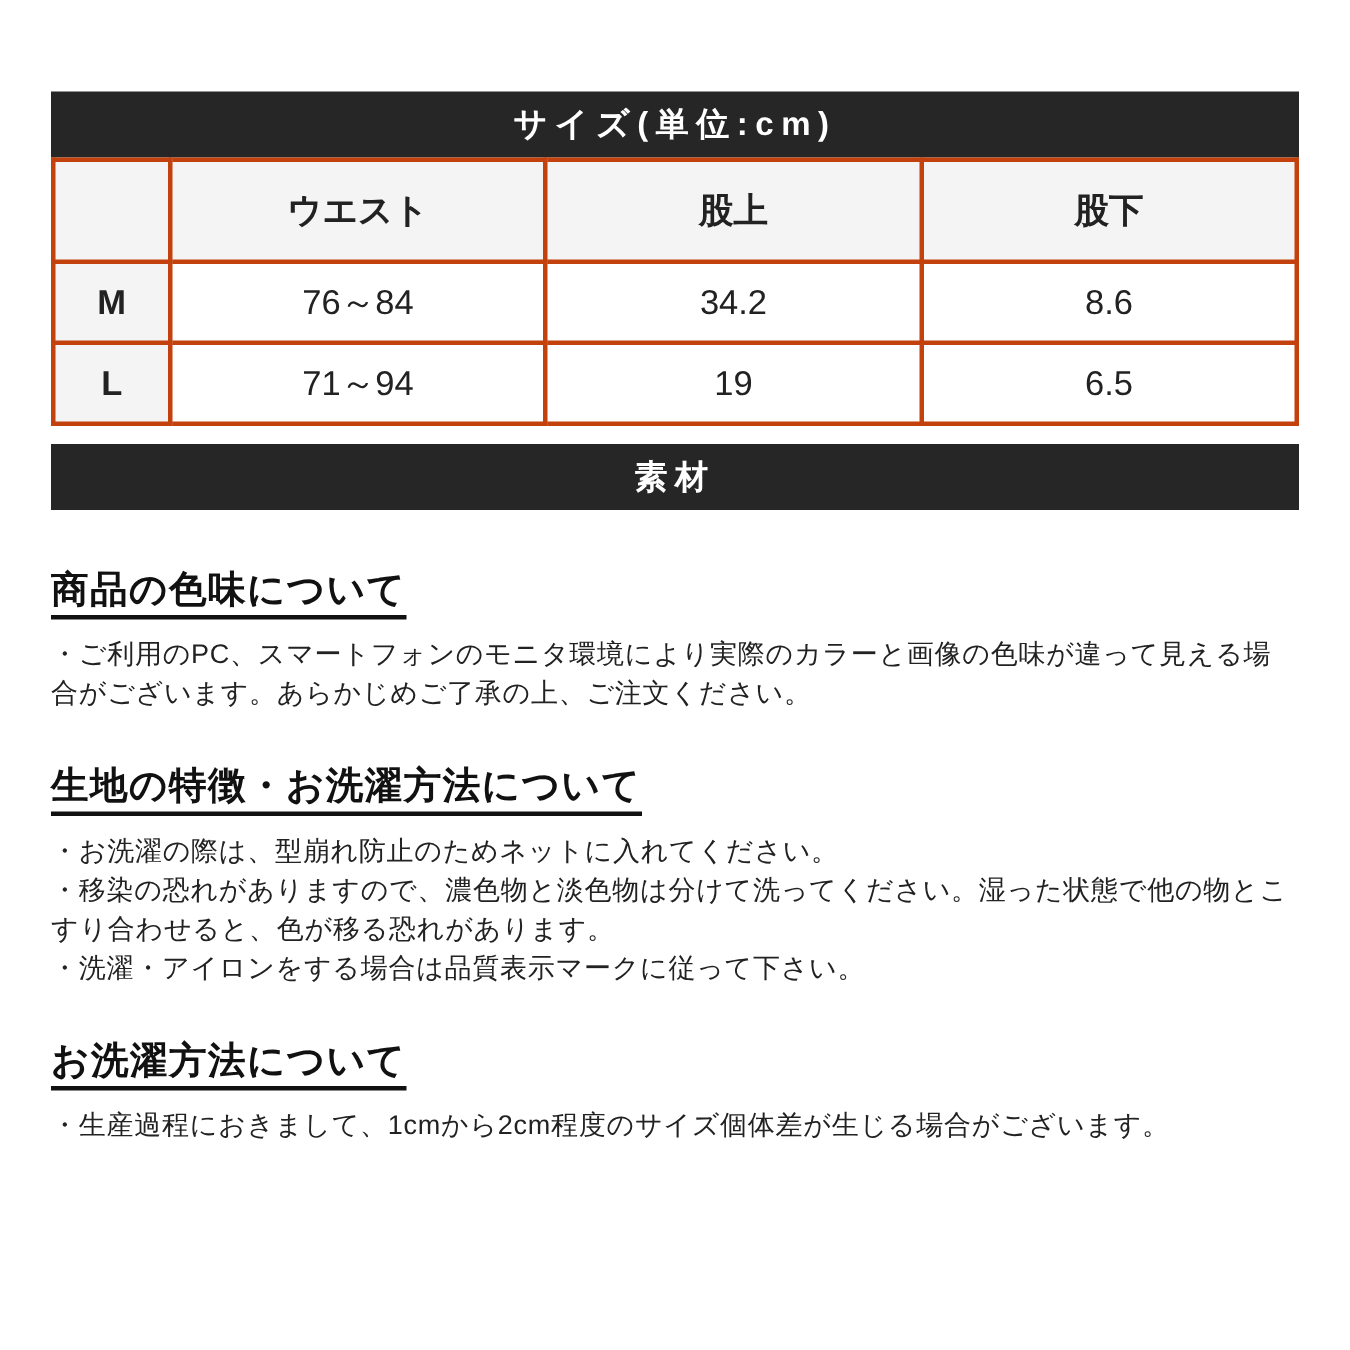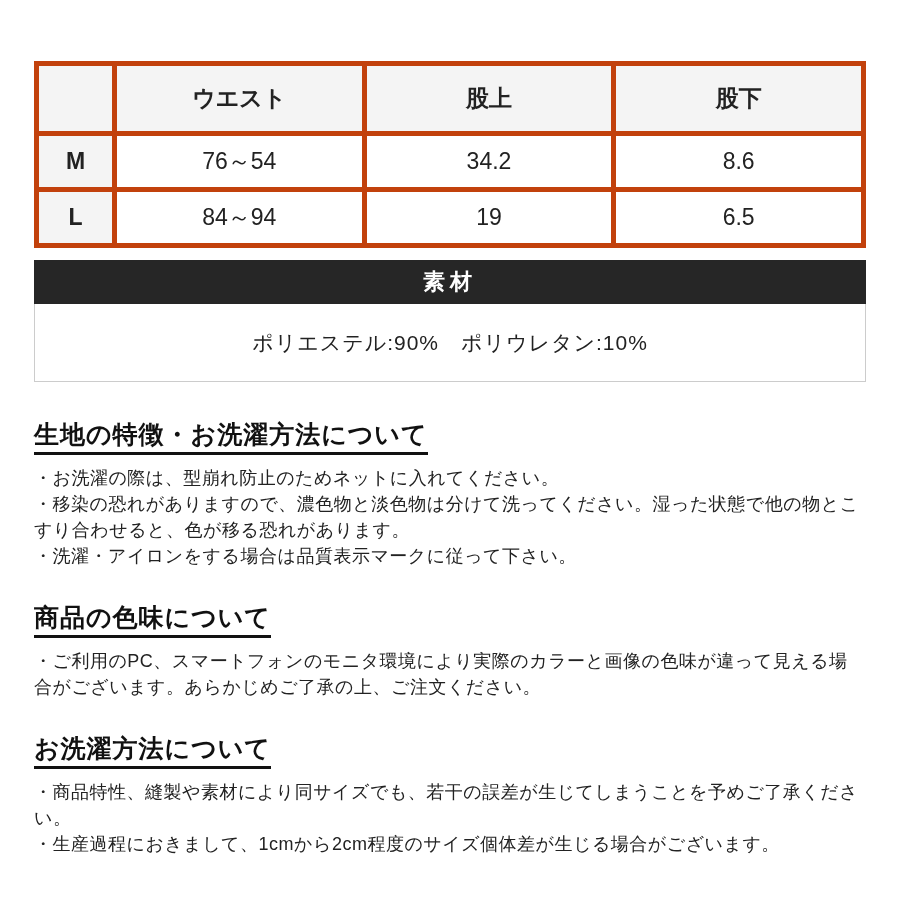--- a/index.html
+++ b/index.html
@@ -32,21 +32,21 @@
 
   
   table.size-table {
     width: 100%;
     border-collapse: collapse;
     border: 1px solid #888888;
     table-layout: fixed;
   }
   table.size-table th,
   table.size-table td {
-    border: 5px solid #c2410c;
+    border: 3px solid #c2410c;
     text-align: center;
     vertical-align: middle;
     font-size: 23px;
     padding: 0;
   }
   table.size-table thead th {
     height: 65px;
     background: #f4f4f4;
     font-weight: bold;
   }
@@ -97,75 +97,74 @@
     letter-spacing: 0.5px;
     color: #222222;
   }
 </style>
 </head>
 <body>
 
 <div class="page">
 
   <section>
+    <div class="section-bar">
+      <span>サイズ(単位:cm)</span>
+    </div>
     <table class="size-table">
       <colgroup>
         <col class="size-col">
           <col>
           <col>
           <col>
       </colgroup>
       <thead>
         <tr>
           <th></th>
           <th>ウエスト</th>
           <th>股上</th>
           <th>股下</th>
         </tr>
       </thead>
       <tbody>
         <tr>
           <th>M</th>
-          <td>76～54</td>
+          <td>76～84</td>
           <td>34.2</td>
           <td>8.6</td>
         </tr>
         <tr>
           <th>L</th>
-          <td>84～94</td>
+          <td>71～94</td>
           <td>19</td>
           <td>6.5</td>
         </tr>
       </tbody>
     </table>
   </section>
 
   <section class="material-section">
     <div class="section-bar">
       <span>素材</span>
     </div>
-    <div class="material-box">
-      <span>ポリエステル:90%　ポリウレタン:10%</span>
-    </div>
   </section>
 
   <div class="notes">
+
+    <div class="note-group">
+      <h2 class="note-heading">商品の色味について</h2>
+      <p class="note-text">・ご利用のPC、スマートフォンのモニタ環境により実際のカラーと画像の色味が違って見える場合がございます。あらかじめご了承の上、ご注文ください。</p>
+    </div>
 
     <div class="note-group">
       <h2 class="note-heading">生地の特徴・お洗濯方法について</h2>
       <p class="note-text">・お洗濯の際は、型崩れ防止のためネットに入れてください。</p>
       <p class="note-text">・移染の恐れがありますので、濃色物と淡色物は分けて洗ってください。湿った状態で他の物とこすり合わせると、色が移る恐れがあります。</p>
       <p class="note-text">・洗濯・アイロンをする場合は品質表示マークに従って下さい。</p>
     </div>
 
     <div class="note-group">
-      <h2 class="note-heading">商品の色味について</h2>
-      <p class="note-text">・ご利用のPC、スマートフォンのモニタ環境により実際のカラーと画像の色味が違って見える場合がございます。あらかじめご了承の上、ご注文ください。</p>
-    </div>
-
-    <div class="note-group">
       <h2 class="note-heading">お洗濯方法について</h2>
-      <p class="note-text">・商品特性、縫製や素材により同サイズでも、若干の誤差が生じてしまうことを予めご了承ください。</p>
       <p class="note-text">・生産過程におきまして、1cmから2cm程度のサイズ個体差が生じる場合がございます。</p>
     </div>
 
   </div>
 </div>
 
 </body></html>

